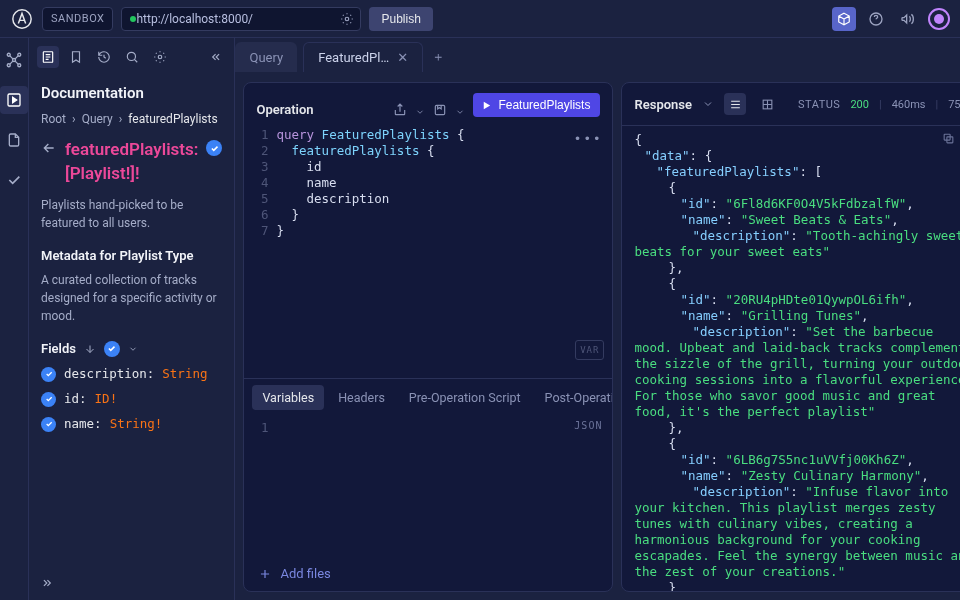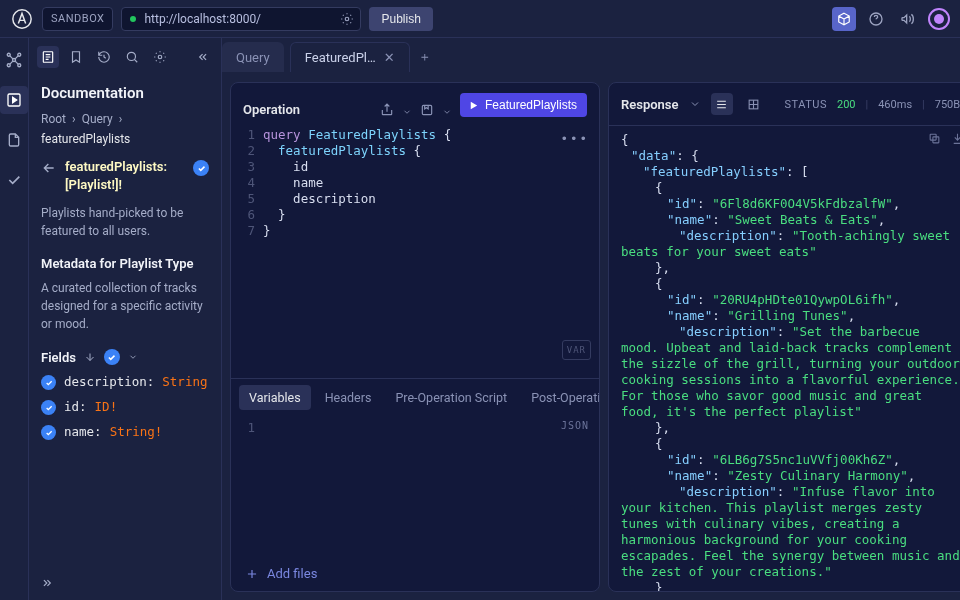--- a/index.html
+++ b/index.html
@@ -3,21 +3,21 @@
 <meta charset="utf-8">
 <style>
 * { margin:0; padding:0; box-sizing:border-box; }
 body { font-family:-apple-system,BlinkMacSystemFont,"Segoe UI",Roboto,sans-serif; background:#1b2240; color:#e5e7eb; width:960px; height:600px; overflow:hidden; font-size:13px; }
 svg { display:block; }
 
 
 .topbar { height:38px; display:flex; align-items:center; padding:0 10px; gap:8px; border-bottom:1px solid #2a3158; }
 .logo { width:24px; height:24px; display:flex; align-items:center; justify-content:center; }
 .pill { background:#0f1530; border:1px solid #343b60; border-radius:4px; height:24px; display:flex; align-items:center; padding:0 8px; font-size:11px; color:#9ca3c0; letter-spacing:.5px; }
-.urlbar { background:#0f1530; border:1px solid #343b60; border-radius:4px; height:24px; display:flex; align-items:center; padding:0 6px 0 8px; font-size:12px; color:#b8bfe0; gap:8px; min-width:240px; }
+.urlbar { background:#0f1530; border:1px solid #343b60; border-radius:4px; height:24px; display:flex; align-items:center; padding:0 6px 0 8px; font-size:12px; color:#b8bfe0; gap:0; min-width:240px; }
 .dot-green { width:6px; height:6px; border-radius:50%; background:#22c55e; }
 .btn-publish { background:#3d4470; color:#e5e7eb; border:none; border-radius:4px; height:24px; padding:0 12px; font-size:12px; cursor:pointer; }
 .topbar .spacer { flex:1; }
 .topicon { width:24px; height:24px; display:flex; align-items:center; justify-content:center; color:#9ca3c0; cursor:pointer; border-radius:4px; }
 .topicon.cube { background:#5865c9; color:#fff; }
 .avatar-ring { width:22px; height:22px; border-radius:50%; border:2px solid #c084fc; display:flex; align-items:center; justify-content:center; }
 .avatar-dot { width:10px; height:10px; border-radius:50%; background:#c084fc; }
 
 
 .body { display:flex; height:562px; }
@@ -29,21 +29,21 @@
 
 .docside { width:208px; border-right:1px solid #2a3158; display:flex; flex-direction:column; position:relative; }
 .doctool { height:38px; display:flex; align-items:center; gap:14px; padding:0 12px; color:#a5adc8; }
 .doctool .ti { cursor:pointer; display:flex; }
 .doctool .ti.active { background:#2a3158; padding:4px; border-radius:4px; color:#fff; margin:-4px; }
 .doctitle { font-size:15px; font-weight:600; color:#f1f3f8; padding:8px 12px 10px; }
 .crumbs { padding:0 12px 12px; font-size:12px; color:#a5adc8; display:flex; gap:6px; flex-wrap:wrap; }
 .crumbs .cur { color:#e5e7eb; }
 .sigrow { display:flex; align-items:flex-start; gap:8px; padding:0 12px 10px; }
 .backarr { color:#a5adc8; cursor:pointer; padding-top:2px; }
-.sig { font-size:13px; font-weight:600; color:#fef9c3; line-height:1.4; flex:1; }
+.sig { font-size:17px; font-weight:600; color:#ec4899; line-height:1.4; flex:1; }
 .checkbadge { width:16px; height:16px; border-radius:50%; background:#3b82f6; display:flex; align-items:center; justify-content:center; flex-shrink:0; margin-top:2px; }
 .desc { padding:0 12px 16px; font-size:12px; color:#a5adc8; line-height:1.5; }
 .subhead { padding:0 12px 8px; font-size:13px; font-weight:600; color:#f1f3f8; }
 .fieldsrow { padding:0 12px 8px; display:flex; align-items:center; gap:8px; font-size:13px; font-weight:600; color:#f1f3f8; }
 .fieldsrow .sm { width:16px; height:16px; border-radius:50%; background:#3b82f6; display:flex; align-items:center; justify-content:center; }
 .fieldlist { padding:0 12px; display:flex; flex-direction:column; gap:8px; }
 .fielditem { display:flex; align-items:center; gap:8px; font-family:ui-monospace,Menlo,monospace; font-size:12.5px; }
 .fielditem .nm { color:#e5e7eb; }
 .fielditem .tp { color:#f97316; }
 .expander { position:absolute; bottom:10px; left:12px; color:#a5adc8; cursor:pointer; }

